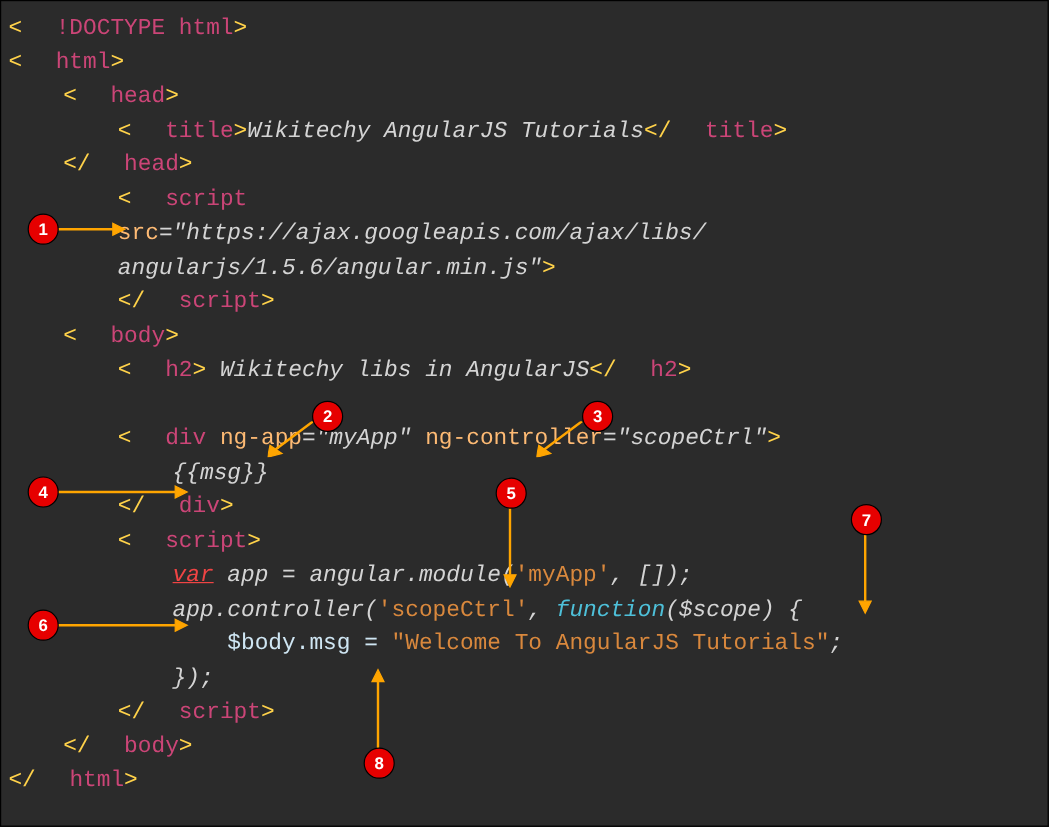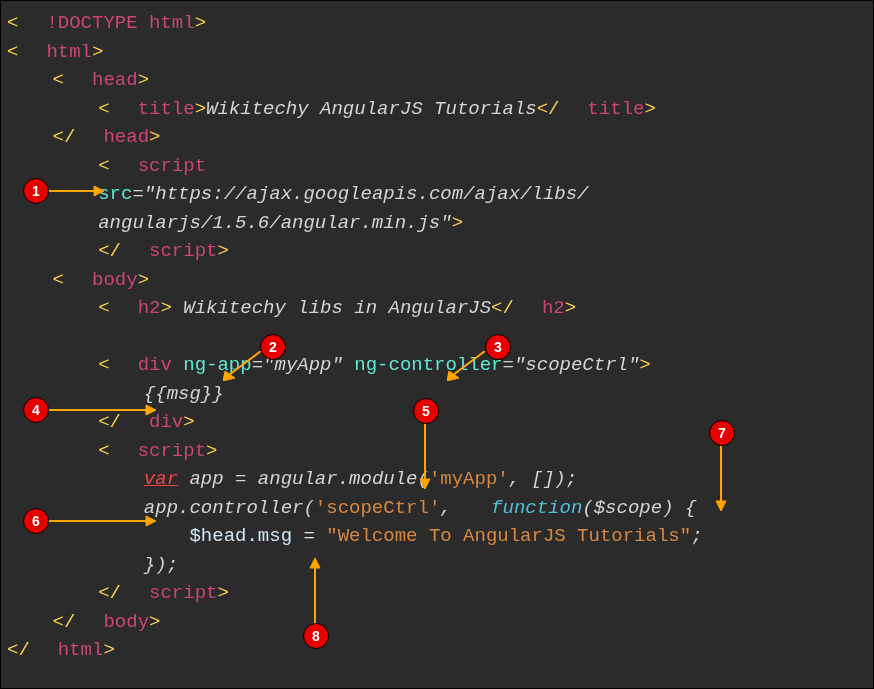--- a/index.html
+++ b/index.html
@@ -20,23 +20,23 @@
     border: 1px solid #000;
     background: #2b2b2b;
   }
   pre {
     margin: 0;
     white-space: pre;
     font-family: inherit;
   }
   .bracket { color: #ffd24a; }
   .keyword { color: #cb4577; margin-left: 28px; }
-  .attr { color: #5eead4; }
+  .attr { color: #fdba74; }
   .text { color: #d4d4d4; font-style: italic; }
-  .funckw { color: #4ec0d9; font-style: italic; margin-left: 28px; }
+  .funckw { color: #4ec0d9; font-style: italic; }
   .varkw { color: #ef4444; font-style: italic; text-decoration: underline; }
   .orange { color: #d9883d; }
   .lightblue { color: #cfe6f3; }
 
   .badge {
     position: absolute;
     width: 24px;
     height: 24px;
     border-radius: 50%;
     background: #e60000;
@@ -84,21 +84,21 @@
         <span class="bracket">&lt;/</span><span class="keyword">script</span><span class="bracket">&gt;</span>
     <span class="bracket">&lt;</span><span class="keyword">body</span><span class="bracket">&gt;</span>
         <span class="bracket">&lt;</span><span class="keyword">h2</span><span class="bracket">&gt;</span><span class="text"> Wikitechy libs in AngularJS</span><span class="bracket">&lt;/</span><span class="keyword">h2</span><span class="bracket">&gt;</span>
 
         <span class="bracket">&lt;</span><span class="keyword">div</span> <span class="attr">ng-app</span><span class="text">="myApp"</span> <span class="attr">ng-controller</span><span class="text">="scopeCtrl"</span><span class="bracket">&gt;</span>
             <span class="text">{{msg}}</span>
         <span class="bracket">&lt;/</span><span class="keyword">div</span><span class="bracket">&gt;</span>
         <span class="bracket">&lt;</span><span class="keyword">script</span><span class="bracket">&gt;</span>
             <span class="varkw">var</span><span class="text"> app = angular.module(</span><span class="orange">'myApp'</span><span class="text">, []);</span>
             <span class="text">app.controller(</span><span class="orange">'scopeCtrl'</span><span class="text">, </span><span class="funckw">function</span><span class="text">($scope) {</span>
-                <span class="lightblue">$head.msg = </span><span class="orange">"Welcome To AngularJS Tutorials"</span><span class="text">;</span>
+                <span class="lightblue">$body.msg = </span><span class="orange">"Welcome To AngularJS Tutorials"</span><span class="text">;</span>
             <span class="text">});</span>
         <span class="bracket">&lt;/</span><span class="keyword">script</span><span class="bracket">&gt;</span>
     <span class="bracket">&lt;/</span><span class="keyword">body</span><span class="bracket">&gt;</span>
 <span class="bracket">&lt;/</span><span class="keyword">html</span><span class="bracket">&gt;</span></pre>
 
   <div class="badge" style="top:177px; left:22px;">1</div>
   <div class="badge" style="top:333px; left:259px;">2</div>
   <div class="badge" style="top:333px; left:484px;">3</div>
   <div class="badge" style="top:396px; left:22px;">4</div>
   <div class="badge" style="top:397px; left:412px;">5</div>

